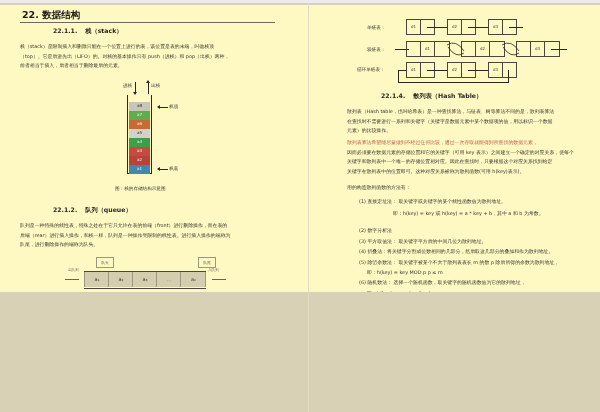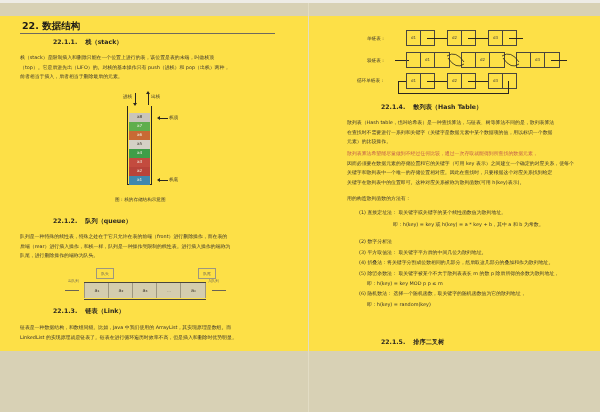--- a/index.html
+++ b/index.html
@@ -3,21 +3,21 @@
 <meta charset="utf-8">
 <style>
   html, body { margin:0; padding:0; }
   body {
     width:600px; height:412px; overflow:hidden; position:relative;
     background:#d8d1b5;
     font-family:"DejaVu Sans", sans-serif;
     color:#2a2620;
   }
   .topstrip { position:absolute; left:0; top:0; width:600px; height:3px; background:#eeece6; }
-  .page { position:absolute; top:16px; height:335px; background:#fde047; overflow:hidden; }
+  .page { position:absolute; top:5px; height:287px; background:#fef9c3; overflow:hidden; }
   .page.left { left:0; width:308px; }
   .page.right { left:309px; width:291px; }
   .seam { position:absolute; left:308px; top:3px; width:1px; height:409px; background:#e2dcc4; }
 
   .abs { position:absolute; }
   .h1 { font-size:9.5px; font-weight:bold; color:#1e1b16; }
   .h1rule { position:absolute; height:1px; background:#6e6a5e; }
   .h2 { font-size:6.2px; font-weight:bold; color:#2a2620; white-space:nowrap; }
   .h2 .num { margin-right:8px; }
   .para { font-size:4.9px; line-height:9.6px; color:#3a352c; }

